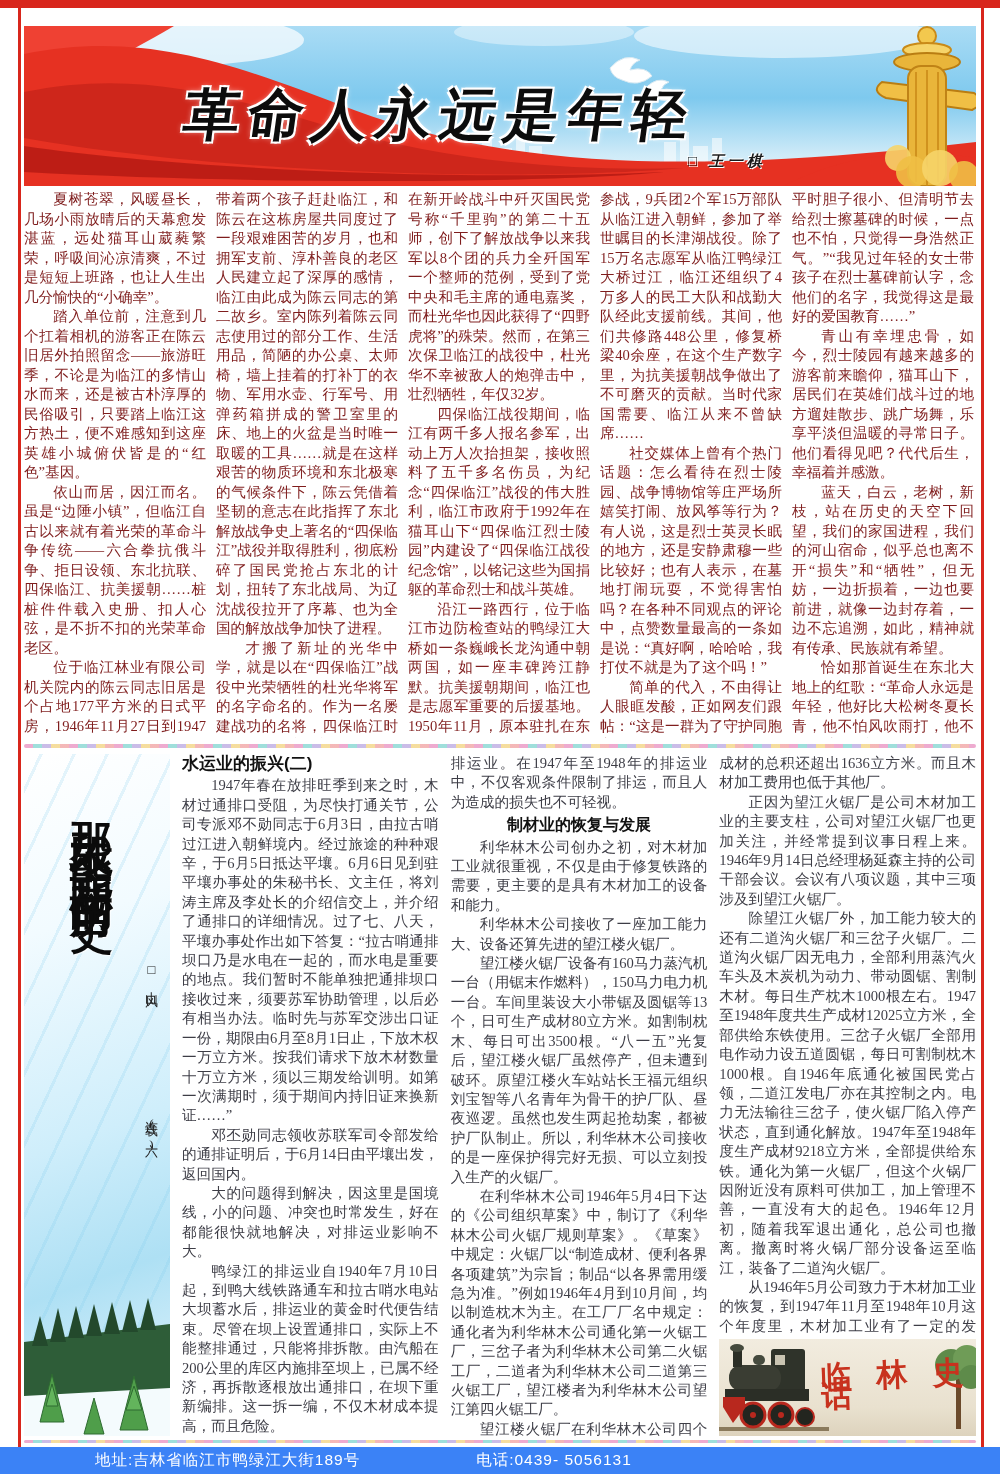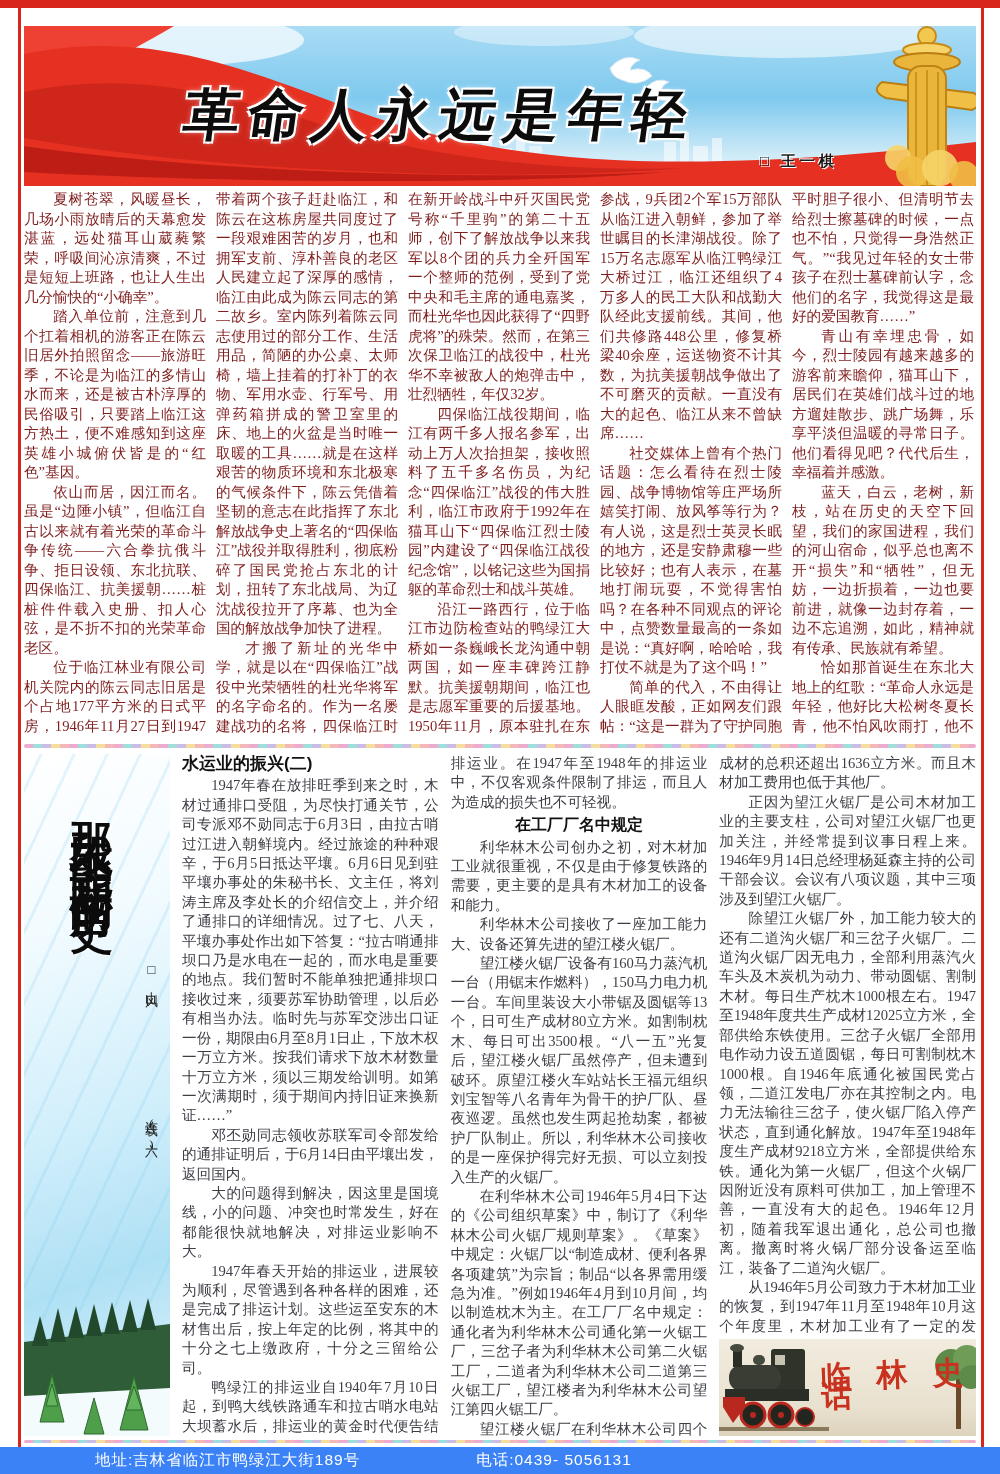--- a/index.html
+++ b/index.html
@@ -11,22 +11,22 @@
   .edge-right{position:absolute;right:16px;top:6px;width:3px;height:1442px;background:#d8261c;}
 
   
   .banner{position:absolute;left:24px;top:26px;width:952px;height:160px;overflow:hidden;
           background:linear-gradient(180deg,#aadcf5 0%,#7ec9ee 45%,#cdeaf8 80%,#eef8fd 100%);}
   .banner svg{position:absolute;left:0;top:0;}
   .banner-title{position:absolute;left:0;right:120px;top:52px;text-align:center;
       font-size:56px;font-weight:bold;color:#0c0c0c;letter-spacing:8px;
       font-family:"DejaVu Serif","Liberation Serif",serif;transform:skewX(-8deg);
       text-shadow:-2px -2px 0 #fff,2px -2px 0 #fff,-2px 2px 0 #fff,2px 2px 0 #fff,0 0 6px rgba(255,255,255,.9);}
-  .banner-byline{position:absolute;left:736px;top:126px;font-size:15px;color:#1a1a1a;
-      font-weight:bold;letter-spacing:4px;
+  .banner-byline{position:absolute;left:664px;top:126px;font-size:15px;color:#1a1a1a;
+      font-style:italic;font-weight:bold;letter-spacing:4px;
       text-shadow:-1px -1px 0 #fff,1px 1px 0 #fff;}
 
   
   .article1{position:absolute;left:24px;top:190px;width:952px;height:548px;display:flex;gap:10px;}
   .a1col{width:182px;height:548px;overflow:hidden;text-align:justify;
          font-size:14.6px;line-height:19.5px;color:#7f1d1d;}
   .para{margin:0;text-indent:2em;}
   .para.noindent{text-indent:0;}
 
   
@@ -144,21 +144,21 @@
     <div class="a1col">
         <p class="para noindent">带着两个孩子赶赴临江，和陈云在这栋房屋共同度过了一段艰难困苦的岁月，也和拥军支前、淳朴善良的老区人民建立起了深厚的感情，临江由此成为陈云同志的第二故乡。室内陈列着陈云同志使用过的部分工作、生活用品，简陋的办公桌、太师椅，墙上挂着的打补丁的衣物、军用水壶、行军号、用弹药箱拼成的警卫室里的床、地上的火盆是当时唯一取暖的工具……就是在这样艰苦的物质环境和东北极寒的气候条件下，陈云凭借着坚韧的意志在此指挥了东北解放战争史上著名的“四保临江”战役并取得胜利，彻底粉碎了国民党抢占东北的计划，扭转了东北战局、为辽沈战役拉开了序幕、也为全国的解放战争加快了进程。</p>
         <p class="para">才搬了新址的光华中学，就是以在“四保临江”战役中光荣牺牲的杜光华将军的名字命名的。作为一名屡建战功的名将，四保临江时期，杜光华率领部队</p>
       </div>
     <div class="a1col">
         <p class="para noindent">在新开岭战斗中歼灭国民党号称“千里驹”的第二十五师，创下了解放战争以来我军以8个团的兵力全歼国军一个整师的范例，受到了党中央和毛主席的通电嘉奖，而杜光华也因此获得了“四野虎将”的殊荣。然而，在第三次保卫临江的战役中，杜光华不幸被敌人的炮弹击中，壮烈牺牲，年仅32岁。</p>
         <p class="para">四保临江战役期间，临江有两千多人报名参军，出动上万人次抬担架，接收照料了五千多名伤员，为纪念“四保临江”战役的伟大胜利，临江市政府于1992年在猫耳山下“四保临江烈士陵园”内建设了“四保临江战役纪念馆”，以铭记这些为国捐躯的革命烈士和战斗英雄。</p>
         <p class="para">沿江一路西行，位于临江市边防检查站的鸭绿江大桥如一条巍峨长龙沟通中朝两国，如一座丰碑跨江静默。抗美援朝期间，临江也是志愿军重要的后援基地。1950年11月，原本驻扎在东南沿海一带的解放军第9兵团第二批入朝</p>
       </div>
     <div class="a1col">
-        <p class="para noindent">参战，9兵团2个军15万部队从临江进入朝鲜，参加了举世瞩目的长津湖战役。除了15万名志愿军从临江鸭绿江大桥过江，临江还组织了4万多人的民工大队和战勤大队经此支援前线。其间，他们共修路448公里，修复桥梁40余座，运送物资不计其数，为抗美援朝战争做出了不可磨灭的贡献。一直没有大的起色、临江从来不曾缺席……</p>
+        <p class="para noindent">参战，9兵团2个军15万部队从临江进入朝鲜，参加了举世瞩目的长津湖战役。除了15万名志愿军从临江鸭绿江大桥过江，临江还组织了4万多人的民工大队和战勤大队经此支援前线。其间，他们共修路448公里，修复桥梁40余座，在这个生产数字里，为抗美援朝战争做出了不可磨灭的贡献。当时代家国需要、临江从来不曾缺席……</p>
         <p class="para">社交媒体上曾有个热门话题：怎么看待在烈士陵园、战争博物馆等庄严场所嬉笑打闹、放风筝等行为？有人说，这是烈士英灵长眠的地方，还是安静肃穆一些比较好；也有人表示，在墓地打闹玩耍，不觉得害怕吗？在各种不同观点的评论中，点赞数量最高的一条如是说：“真好啊，哈哈哈，我打仗不就是为了这个吗！”</p>
         <p class="para">简单的代入，不由得让人眼眶发酸，正如网友们跟帖：“这是一群为了守护同胞宁愿去牺牲的人，怎么可能伤我分毫？”“我</p>
       </div>
     <div class="a1col">
         <p class="para noindent">平时胆子很小、但清明节去给烈士擦墓碑的时候，一点也不怕，只觉得一身浩然正气。”“我见过年轻的女士带孩子在烈士墓碑前认字，念他们的名字，我觉得这是最好的爱国教育……”</p>
         <p class="para">青山有幸埋忠骨，如今，烈士陵园有越来越多的游客前来瞻仰，猫耳山下，居民们在英雄们战斗过的地方遛娃散步、跳广场舞，乐享平淡但温暖的寻常日子。他们看得见吧？代代后生，幸福着并感激。</p>
         <p class="para">蓝天，白云，老树，新枝，站在历史的天空下回望，我们的家国进程，我们的河山宿命，似乎总也离不开“损失”和“牺牲”，但无妨，一边折损着，一边也要前进，就像一边封存着，一边不忘追溯，如此，精神就有传承、民族就有希望。</p>
         <p class="para">恰如那首诞生在东北大地上的红歌：“革命人永远是年轻，他好比大松树冬夏长青，他不怕风吹雨打，他不怕天寒地冻，他不摇也不动，永远挺立在山顶……”</p>
       </div>
   </div>
@@ -193,29 +193,28 @@
       <div class="v-author">□山风</div>
       <div class="v-serial">连载(六)</div>
     </div>
 
     <div class="a2col">
       <div class="a2-title">水运业的振兴(二)</div>
       <div class="a2text">
           <p class="para">1947年春在放排旺季到来之时，木材过通排口受阻，为尽快打通关节，公司专派邓不勋同志于6月3日，由拉古哨过江进入朝鲜境内。经过旅途的种种艰辛，于6月5日抵达平壤。6月6日见到驻平壤办事处的朱秘书长、文主任，将刘涛主席及李处长的介绍信交上，并介绍了通排口的详细情况。过了七、八天，平壤办事处作出如下答复：“拉古哨通排坝口乃是水电在一起的，而水电是重要的地点。我们暂时不能单独把通排坝口接收过来，须要苏军协助管理，以后必有相当办法。临时先与苏军交涉出口证一份，期限由6月至8月1日止，下放木权一万立方米。按我们请求下放木材数量十万立方米，须以三期发给训明。如第一次满期时，须于期间内持旧证来换新证……”</p>
           <p class="para">邓丕勋同志领收苏联军司令部发给的通排证明后，于6月14日由平壤出发，返回国内。</p>
           <p class="para">大的问题得到解决，因这里是国境线，小的问题、冲突也时常发生，好在都能很快就地解决，对排运业影响不大。</p>
-          <p class="para">1947年春天开始的排运业，进展较为顺利，尽管遇到各种各样的困难，还是完成了排运计划。这些运至安东的木材售出后，按上年定的比例，将其中的十分之七上缴政府，十分之三留给公司。</p>
           <p class="para">鸭绿江的排运业自1940年7月10日起，到鸭大线铁路通车和拉古哨水电站大坝蓄水后，排运业的黄金时代便告结束。尽管在坝上设置通排口，实际上不能整排通过，只能将排拆散。由汽船在200公里的库区内施排至坝上，已属不经济，再拆散逐根放出通排口，在坝下重新编排。这一拆一编，不仅木材成本提高，而且危险。</p>
         </div>
     </div>
 
     <div class="a2col">
       <div class="a2text">
           <p class="para noindent">排运业。在1947年至1948年的排运业中，不仅客观条件限制了排运，而且人为造成的损失也不可轻视。</p>
-          <p class="subhead">在工厂厂名中规定</p>
+          <p class="subhead">制材业的恢复与发展</p>
           <p class="para">利华林木公司创办之初，对木材加工业就很重视，不仅是由于修复铁路的需要，更主要的是具有木材加工的设备和能力。</p>
           <p class="para">利华林木公司接收了一座加工能力大、设备还算先进的望江楼火锯厂。</p>
           <p class="para">望江楼火锯厂设备有160马力蒸汽机一台（用锯末作燃料），150马力电力机一台。车间里装设大小带锯及圆锯等13个，日可生产成材80立方米。如割制枕木、每日可出3500根。“八一五”光复后，望江楼火锯厂虽然停产，但未遭到破环。原望江楼火车站站长王福元组织刘宝智等八名青年为骨干的护厂队、昼夜巡逻。虽然也发生两起抢劫案，都被护厂队制止。所以，利华林木公司接收的是一座保护得完好无损、可以立刻投入生产的火锯厂。</p>
           <p class="para">在利华林木公司1946年5月4日下达的《公司组织草案》中，制订了《利华林木公司火锯厂规则草案》。《草案》中规定：火锯厂以“制造成材、便利各界各项建筑”为宗旨；制品“以各界需用缓急为准。”例如1946年4月到10月间，均以制造枕木为主。在工厂厂名中规定：通化者为利华林木公司通化第一火锯工厂，三岔子者为利华林木公司第二火锯工厂，二道者为利华林木公司二道第三火锯工厂，望江楼者为利华林木公司望江第四火锯工厂。</p>
           <p class="para">望江楼火锯厂在利华林木公司四个火锯厂中不仅恢复得快，而且管理水平也属上乘。早在1946年5月份，望江楼火锯厂就有简单的员工服务条例。1947年11至1948年10月这一年度望江楼火锯厂生产成材22879立方米。比二道沟三厂和三岔子二厂生产</p>
         </div>
     </div>
 
     <div class="a2col">
       <div class="a2text">

